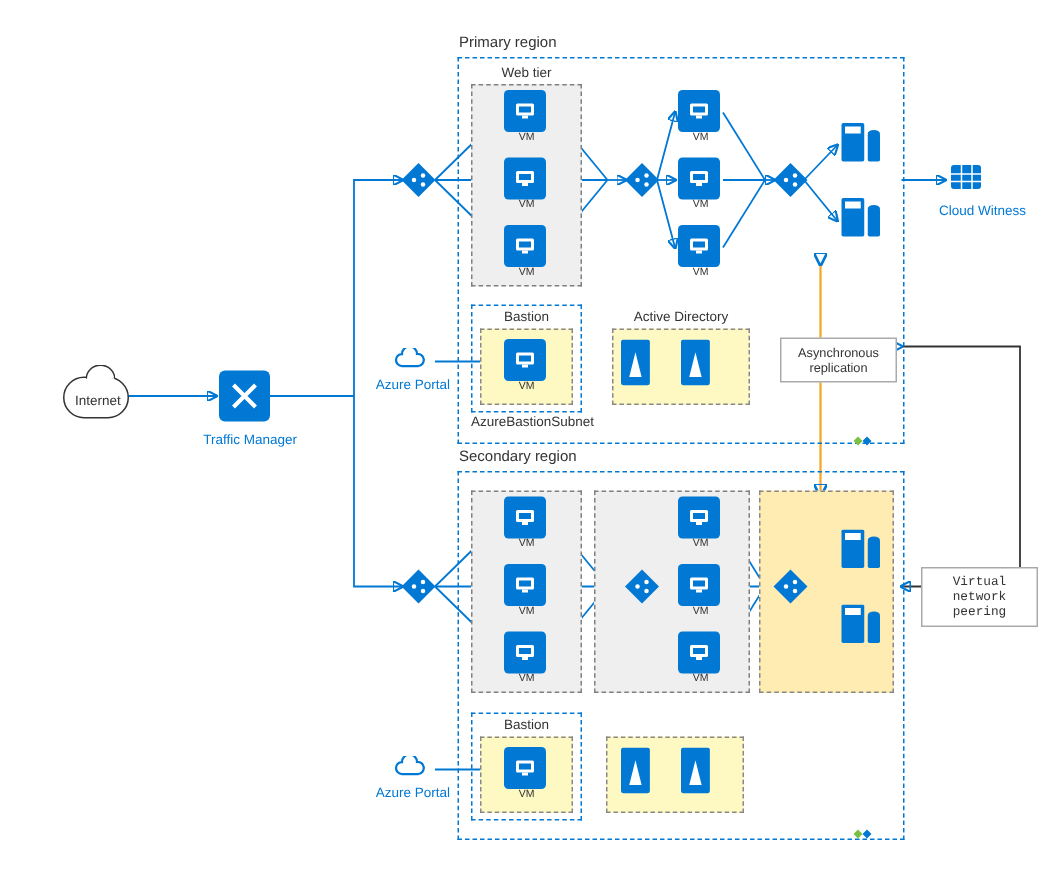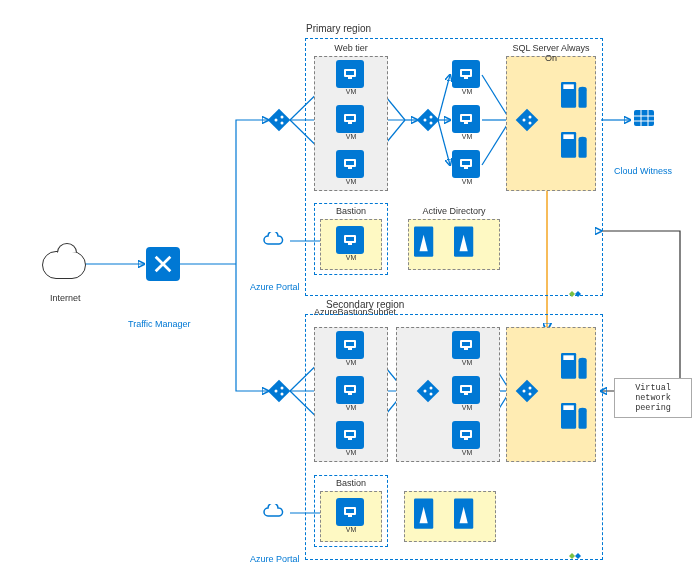--- a/index.html
+++ b/index.html
@@ -1,17 +1,17 @@
 <!DOCTYPE html>
 <html><head>
 <meta charset="utf-8">
 <style>
 body { margin: 0; font-family: "Segoe UI", Arial, sans-serif; font-size: 9px; color: #333; background: #fff; }
 .canvas { position: relative; width: 700px; height: 585px; }
-.label { position: absolute; text-align: left; color: #333; margin-top: 31px; }
+.label { position: absolute; text-align: right; color: #333; }
 .label.blue { color: #0078d4; }
 .region-box { position: absolute; border: 1.5px dashed #0078d4; }
 .region-title { position: absolute; font-size: 10px; }
 .tier-box { position: absolute; background: #efefef; border: 1.5px dashed #808080; }
 .tier-title { position: absolute; font-size: 9px; text-align: center; width: 100%; top: -14px; }
 .sql-box { position: absolute; background: #ffecb3; border: 1.5px dashed #888; }
 .sub-box { position: absolute; border: 1.5px dashed #888; background: #fef9c3; }
 .bastion-outer { position: absolute; border: 1.5px dashed #0078d4; }
 .vm-node { position: absolute; width: 30px; }
 .vm-icon { width: 28px; height: 28px; background: #0078d4; border-radius: 3px; display: flex; align-items: center; justify-content: center; }
@@ -126,41 +126,42 @@
 
 <div class="region-box" style="left:305px; top:38px; width:296px; height:256px;"></div>
 <div class="region-title" style="left:306px; top:23px;">Primary region</div>
 
 
 <div class="tier-box" style="left:314px; top:56px; width:72px; height:133px;">
   <div class="tier-title">Web tier</div>
 </div>
 
 
-<div class="sql-box" style="left:506px; top:56px; width:88px; height:133px;">
-  <div class="tier-title">SQL Server Always On</div>
-</div>
 
 
 <div class="bastion-outer" style="left:314px; top:203px; width:72px; height:70px;"></div>
 <div class="sub-box" style="left:320px; top:219px; width:60px; height:49px;">
   <div class="tier-title">Bastion</div>
 </div>
 <div class="label" style="left:314px; top:276px; width:80px;">AzureBastionSubnet</div>
 
 
 <div class="sub-box" style="left:408px; top:219px; width:90px; height:49px;">
   <div class="tier-title">Active Directory</div>
 </div>
 
 
+<div class="note-box" style="left:520px; top:225px; width:72px;">
+  <span style="white-space:pre-line;">Asynchronous
+replication</span>
+</div>
 
 
 <div class="region-box" style="left:305px; top:314px; width:296px; height:244px;"></div>
-<div class="region-title" style="left:306px; top:299px;margin-left:20px;">Secondary region</div>
+<div class="region-title" style="left:306px; top:299px;">Secondary region</div>
 
 <div class="tier-box" style="left:314px; top:327px; width:72px; height:133px;"></div>
 <div class="tier-box" style="left:396px; top:327px; width:102px; height:133px;"></div>
 <div class="sql-box" style="left:506px; top:327px; width:88px; height:133px;"></div>
 
 <div class="bastion-outer" style="left:314px; top:475px; width:72px; height:70px;"></div>
 <div class="sub-box" style="left:320px; top:491px; width:60px; height:49px;">
   <div class="tier-title">Bastion</div>
 </div>
 <div class="sub-box" style="left:404px; top:491px; width:90px; height:49px;"></div>

